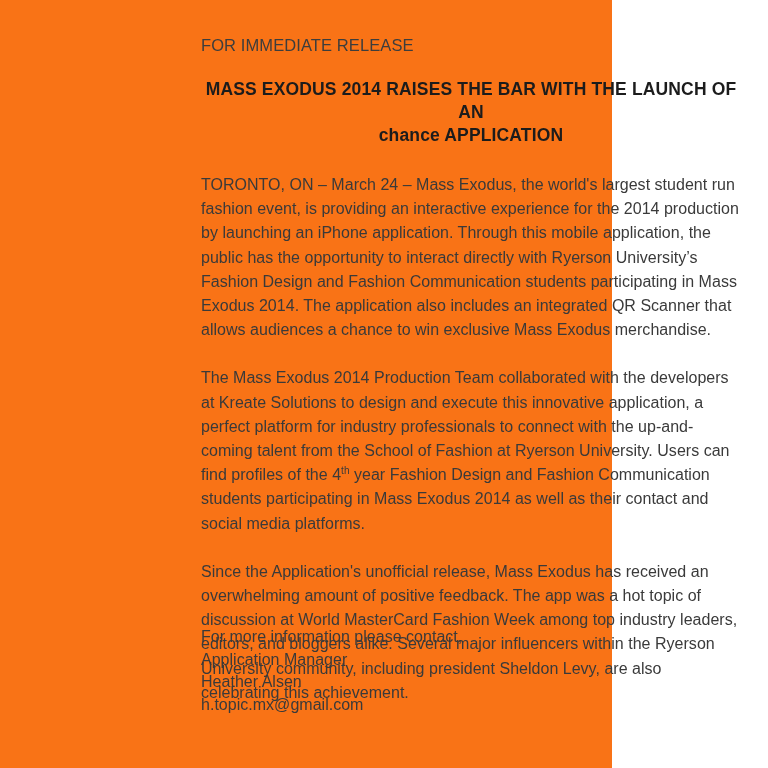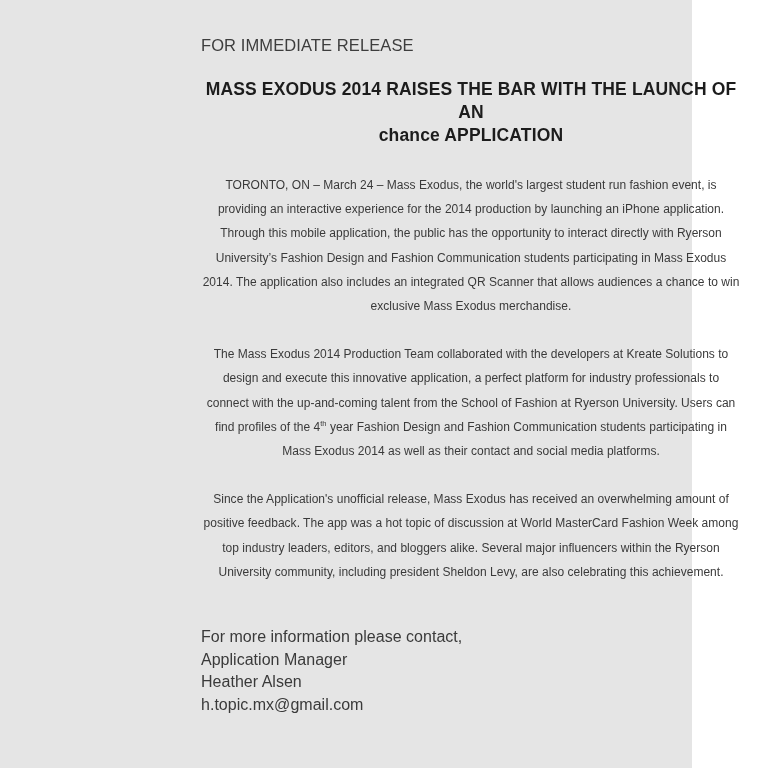--- a/index.html
+++ b/index.html
@@ -12,23 +12,23 @@
     height: 768px;
     background: #ffffff;
     font-family: "Liberation Sans", sans-serif;
     color: #3a3a3a;
     -webkit-font-smoothing: antialiased;
     overflow: hidden;
   }
 
   .page {
     position: relative;
-    width: 692px;
+    width: 612px;
     height: 768px;
-    background: #e5e5e5;
+    background: #f97316;
     box-sizing: border-box;
   }
 
   .doc-body {
     position: absolute;
     left: 201px;
     top: 34px;
     width: 540px;
   }
 
@@ -45,26 +45,26 @@
     font-weight: bold;
     line-height: 23px;
     text-align: center;
     color: #1c1c1c;
     letter-spacing: 0.15px;
     margin: 0 0 26px 0;
     padding: 0 4px;
   }
 
   .para {
-    font-size: 12px;
+    font-size: 16px;
     line-height: 24.2px;
     color: #3a3a3a;
     letter-spacing: 0.02px;
     margin: 0 0 24px 0;
-    text-align: center;
+    text-align: left;
   }
 
   .para:last-of-type {
     margin-bottom: 0;
   }
 
   .para sup {
     font-size: 0.63em;
     vertical-align: super;
     line-height: 0;

